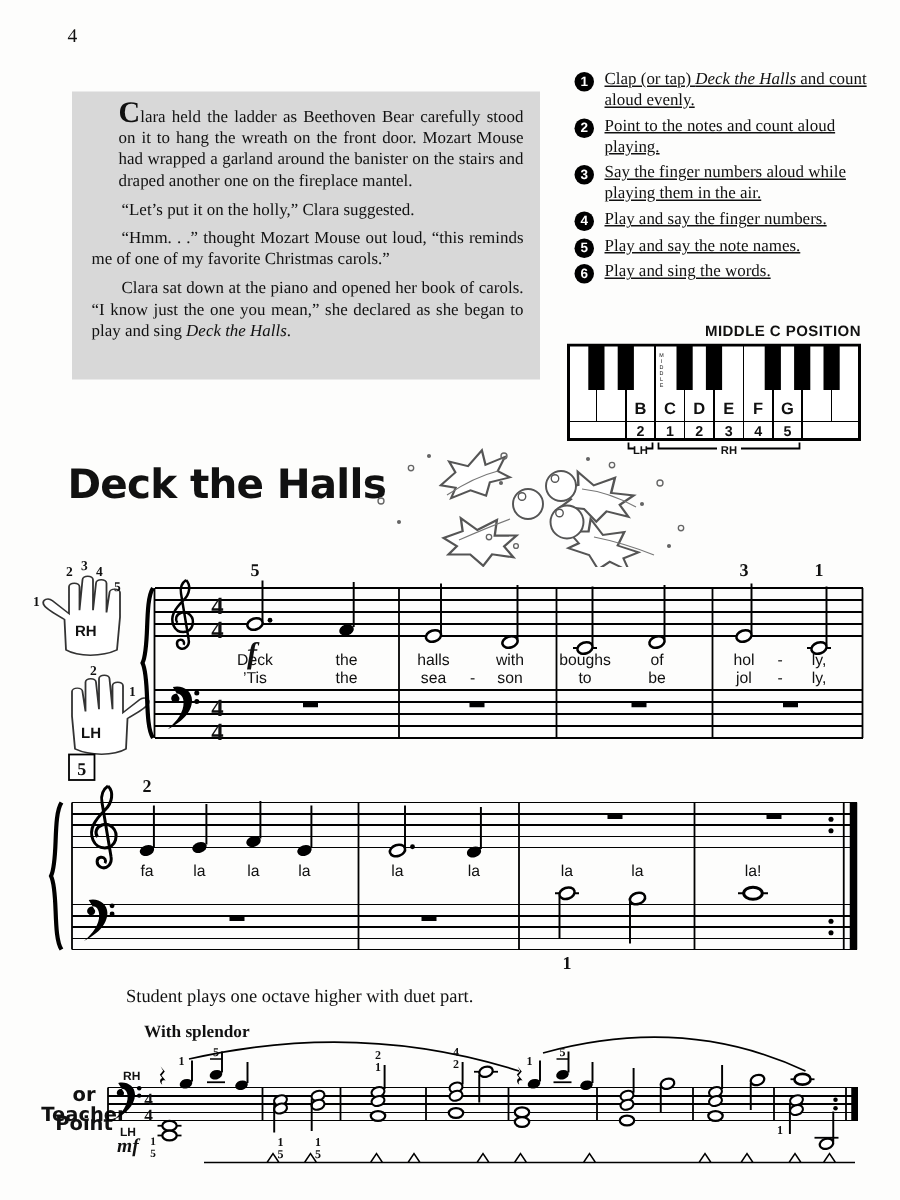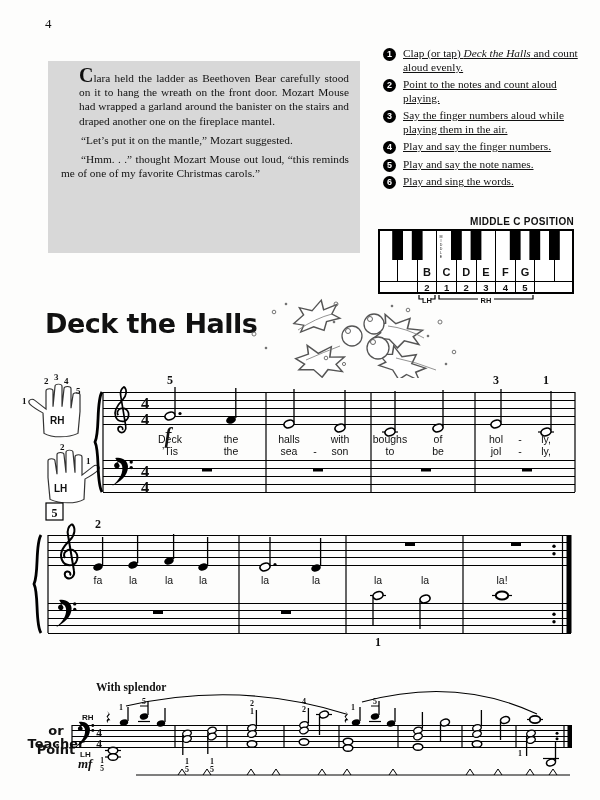--- a/index.html
+++ b/index.html
@@ -62,22 +62,23 @@
     <path id="hollyleaf" d="M0,16 L10,10 L8,2 L18,8 L28,0 L28,10 L40,8 L34,16 L40,22 L28,22 L24,30 L16,24 L4,26 L8,20 Z" fill="#fff" stroke="#555" stroke-width="1.3"></path>
   </defs>
 </svg>
 
 <div class="page">
 
   <div class="abs pagenum">4</div>
 
   <div class="abs storybox">
     <p class="first"><span class="dropcap">C</span><span>lara held the ladder as Beethoven Bear carefully stood on it to hang the wreath on the front door.  Mozart Mouse had wrapped a garland around the banister on the stairs and draped another one on the fireplace mantel.</span></p>
-    <p>“Let’s put it on the mantle,” Mozart suggested.</p>
+    <p>“Let’s put it on the holly,” Clara suggested.</p>
     <p>“Hmm. . .” thought Mozart Mouse out loud, “this reminds me of one of my favorite Christmas carols.”</p>
+    <p><span>Clara sat down at the piano and opened her book of carols.  “I know just the one you mean,” she declared as she began to play and sing </span><i>Deck the Halls</i><span>.</span></p>
   </div>
 
   <div class="abs instr">
     <div class="item">
       <span class="bullet">1</span>
       <span class="txt"><span>Clap (or tap) </span><i>Deck the Halls</i><span> and count aloud evenly.</span></span>
     </div>
     <div class="item">
       <span class="bullet">2</span>
       <span class="txt">Point to the notes and count aloud playing.</span>
@@ -418,20 +419,21 @@
       <text x="139" y="84">la</text>
         <text x="173" y="84">la</text>
       <text x="235" y="84">la</text>
         <text x="286" y="84">la</text>
       <text x="348" y="84">la</text>
         <text x="395" y="84">la</text>
       <text x="472" y="84">la!</text>
     </g>
   </svg>
 
+  <div class="abs duetnote">Student plays one octave higher with duet part.</div>
   <div class="abs tlabel" style="top:736px">Teacher</div>
   <div class="abs tlabel" style="top:723px">or</div>
   <div class="abs tlabel" style="top:742px">Point</div>
 
   <svg class="abs" style="left:24px;top:678px" width="556" height="108" viewBox="0 0 556 108">
     <text class="tempo" x="72" y="13">With splendor</text>
     <g>
       <line class="sline" x1="48" y1="47" x2="548" y2="47"></line>
         <line class="sline" x1="48" y1="52.5" x2="548" y2="52.5"></line>
       <line class="sline" x1="48" y1="58" x2="548" y2="58"></line>

